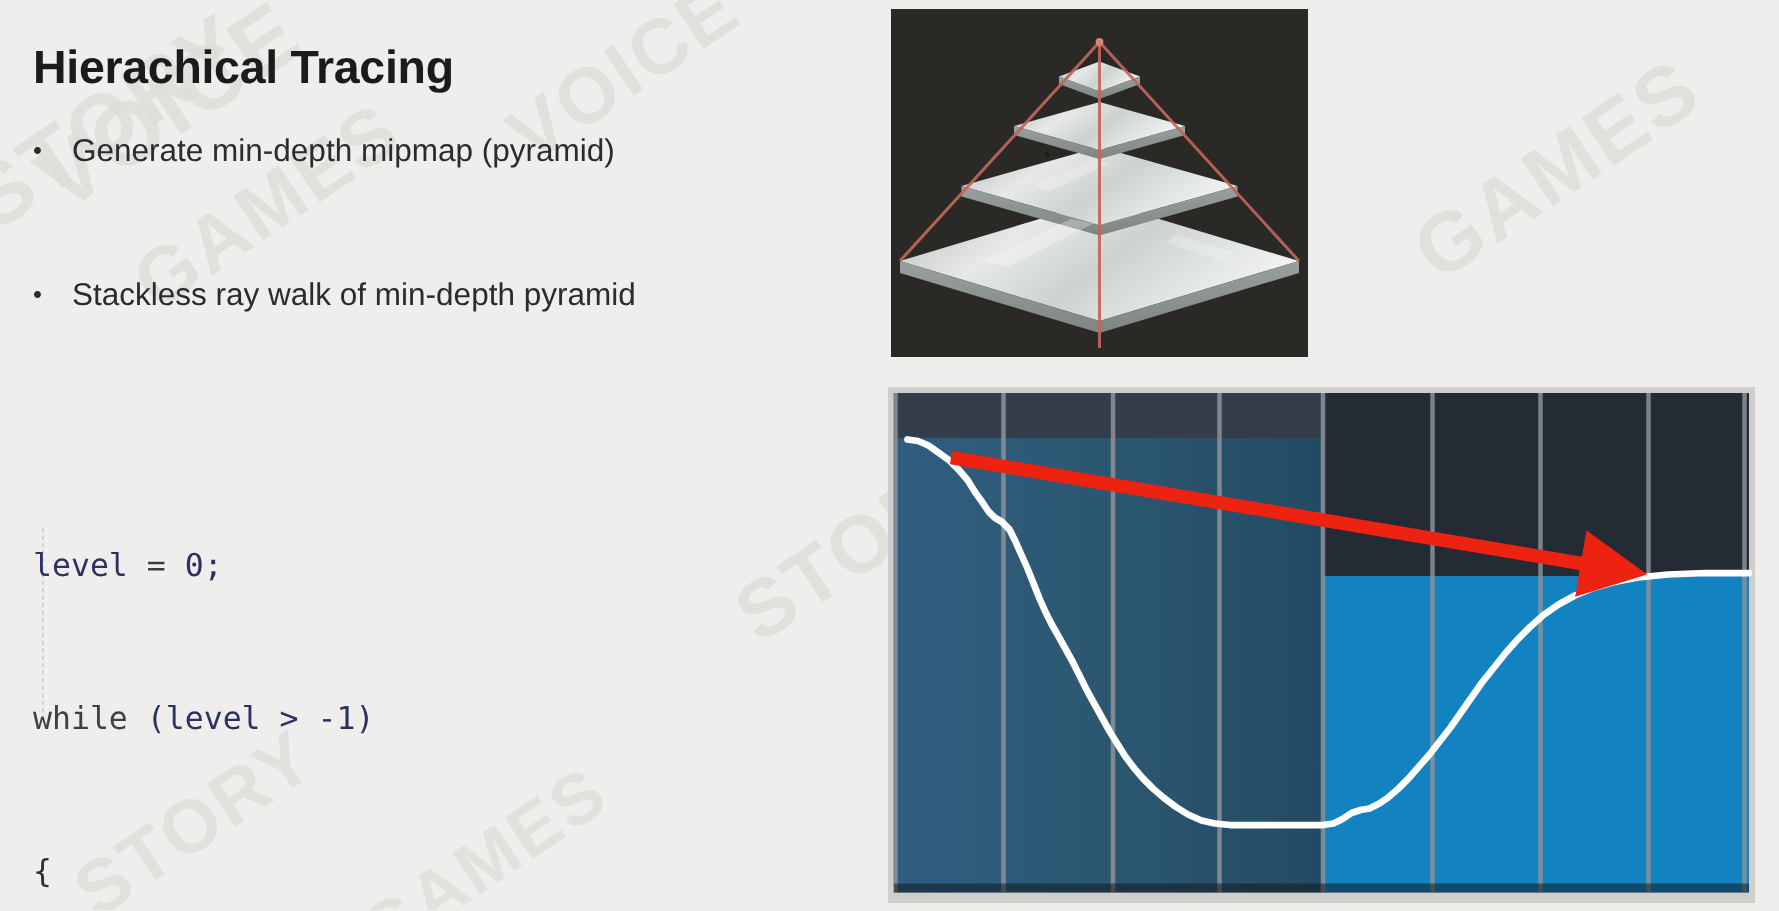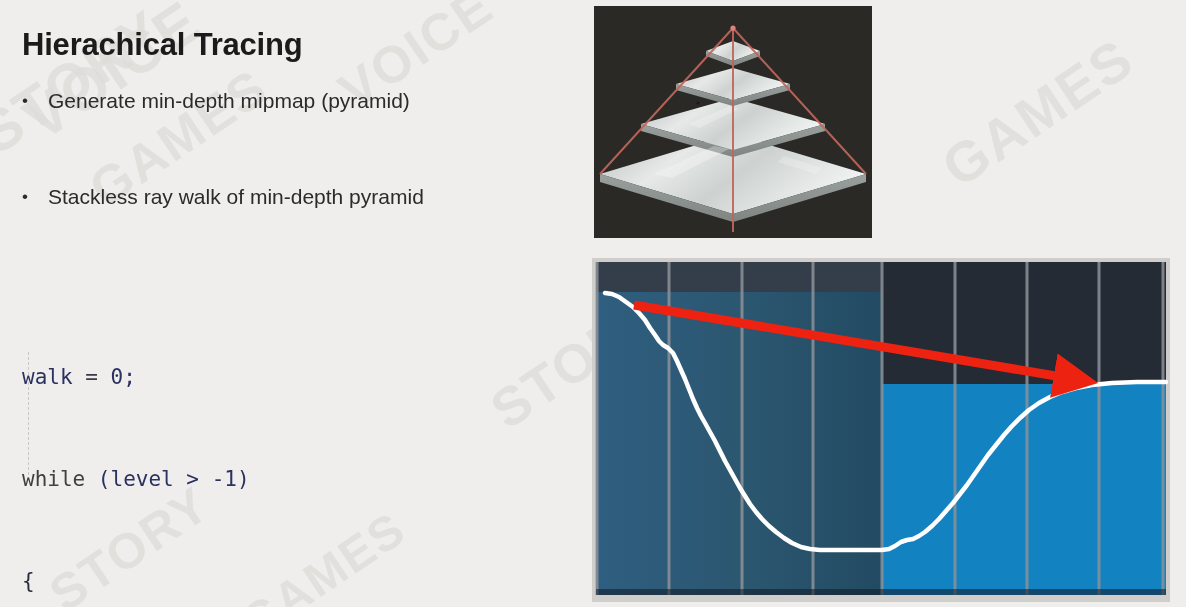--- a/index.html
+++ b/index.html
@@ -105,21 +105,21 @@
     </div>
 
     <div class="bullet-row" id="bullet1">
       <span class="bullet-dot">•</span>
       <span class="bullet-text">Stackless ray walk of min-depth pyramid</span>
     </div>
 
     <div id="codeguide"></div>
 
     <div id="code">
-      <span class="cl"><span class="tok-var">walk</span><span class="tok-punct"> = </span><span class="tok-num">0;</span></span>
+      <span class="cl"><span class="tok-var">level</span><span class="tok-punct"> = </span><span class="tok-num">0;</span></span>
       <span class="cl"><span class="tok-kw">while</span><span class="tok-var"> (level &gt; -1)</span></span>
       <span class="cl"><span class="tok-plain">{</span></span>
       
       
       
       
     </div>
 
   </div>
 

